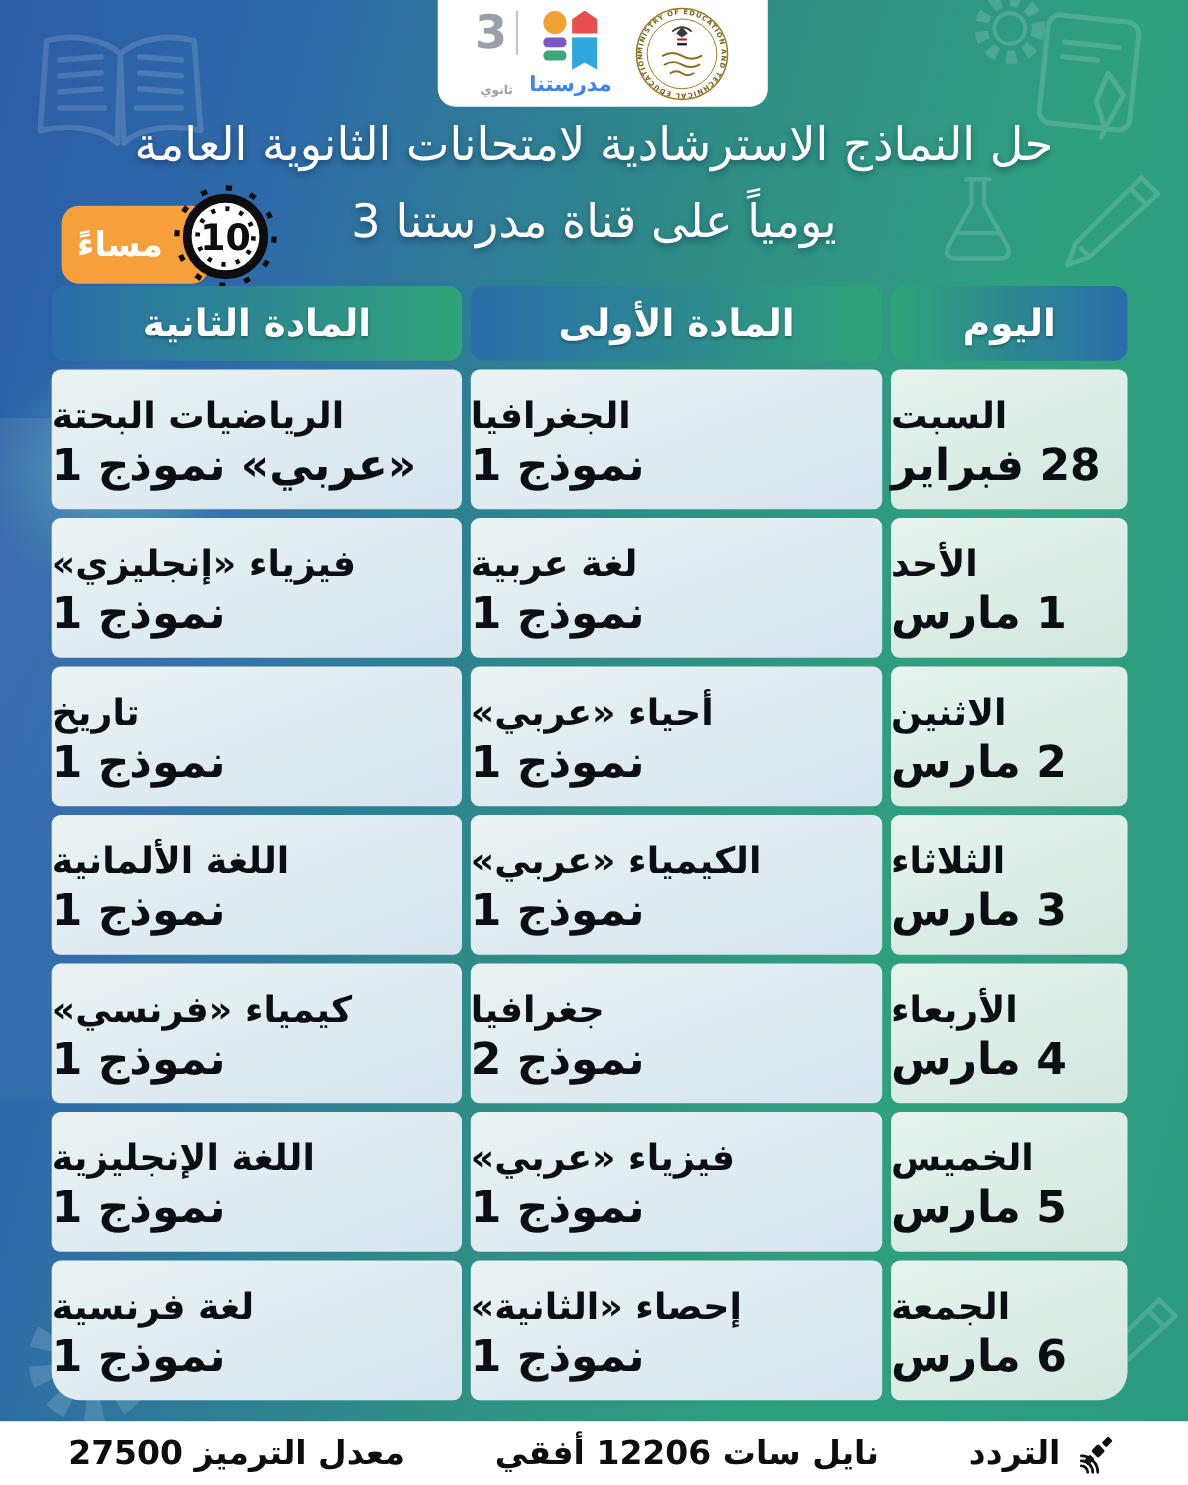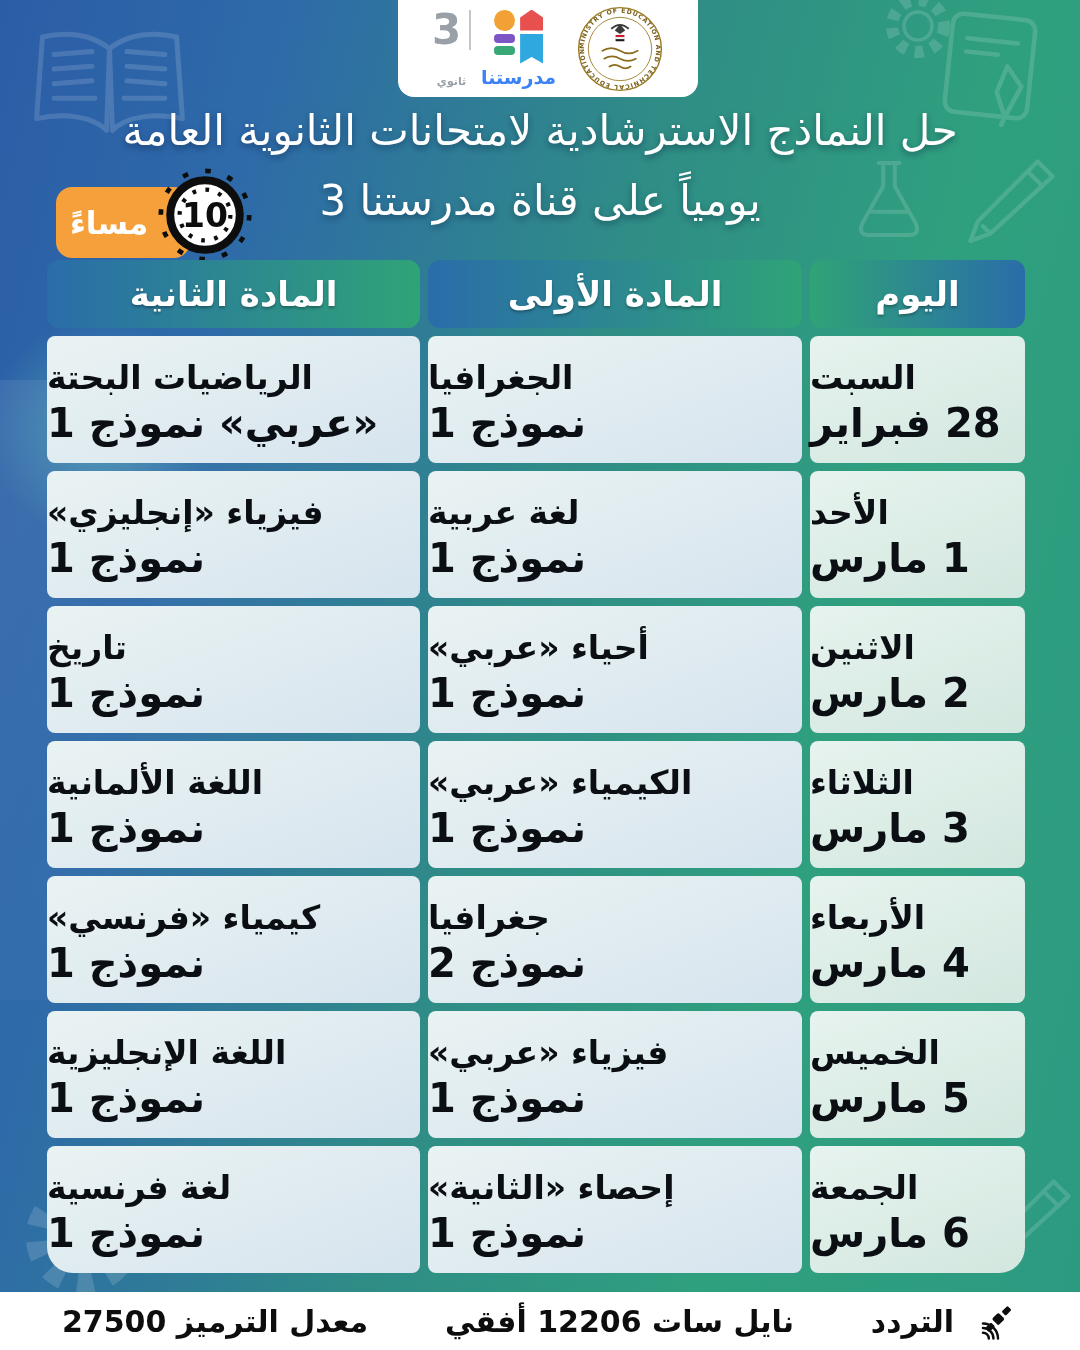--- a/index.html
+++ b/index.html
@@ -70,21 +70,21 @@
   .cell.day{background:linear-gradient(160deg,#e7f3ee 0%,#d2e7df 100%);}
   .cell .l1{font-size:33px;line-height:40px;}
   .cell .l2{font-size:40px;line-height:38px;}
   .cell.r6.day{border-bottom-right-radius:26px;}
   .cell.r6.s2{border-bottom-left-radius:26px;}
 
   
   .footer{position:absolute;left:0;right:0;bottom:0;height:58px;background:#fff;
     display:flex;align-items:center;justify-content:space-between;direction:rtl;
     padding:0 62px;box-sizing:border-box;color:#0d0d0d;font-weight:bold;font-size:30px;}
-  .freq-group{display:flex;align-items:center;gap:24px;text-align:center;}
+  .freq-group{display:flex;align-items:center;gap:14px;text-align:center;}
   .sat-icon{width:40px;height:40px;}
 </style>
 </head>
 <body>
 
 <div class="stage">
 
   <div class="glow1"></div>
   <div class="glow2"></div>
 

